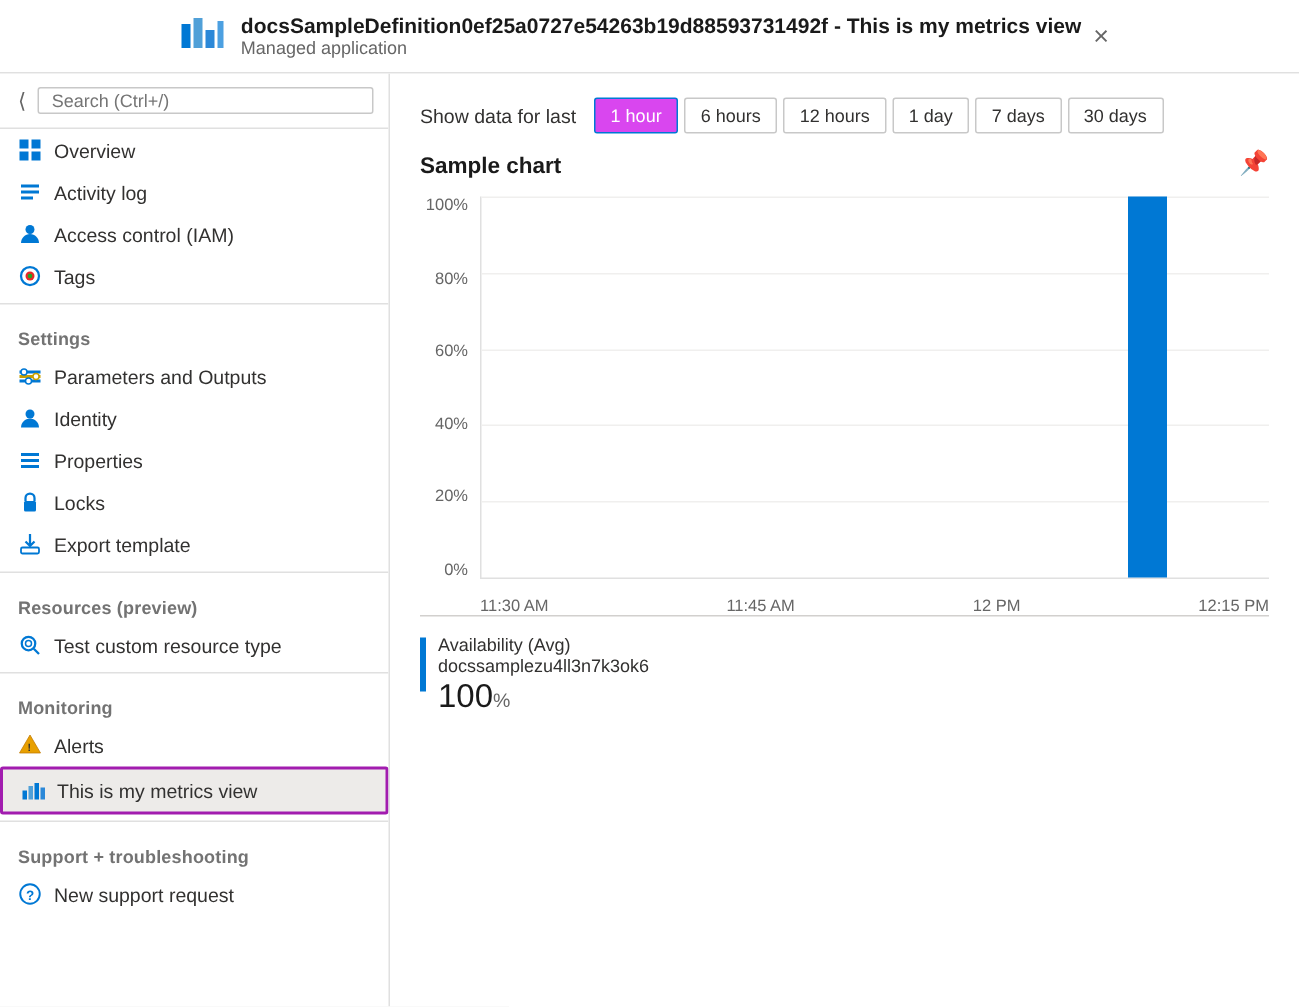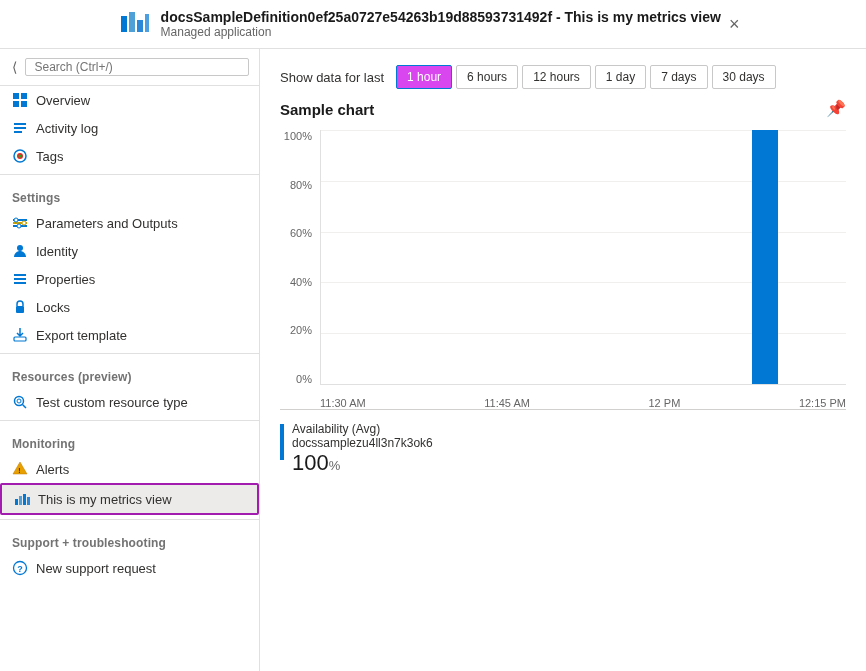--- a/index.html
+++ b/index.html
@@ -148,20 +148,29 @@
             <rect x="2" y="3" width="12" height="2" fill="#0078d4"></rect>
             <rect x="2" y="7" width="12" height="2" fill="#0078d4"></rect>
             <rect x="2" y="11" width="8" height="2" fill="#0078d4"></rect>
           </svg>
       </span>
       <span>Activity log</span>
     </div>
     <div class="sidebar-item">
       <span class="icon">
         <svg width="16" height="16" viewBox="0 0 16 16">
+            <circle cx="8" cy="5" r="3" fill="#0078d4"></circle>
+            <path d="M2 14c0-3.3 2.7-6 6-6s6 2.7 6 6" fill="#0078d4"></path>
+          </svg>
+      </span>
+      <span>Access control (IAM)</span>
+    </div>
+    <div class="sidebar-item">
+      <span class="icon">
+        <svg width="16" height="16" viewBox="0 0 16 16">
             <circle cx="8" cy="8" r="6" fill="none" stroke="#0078d4" stroke-width="1.5"></circle>
             <circle cx="8" cy="8" r="3" fill="#e52a2a"></circle>
             <circle cx="8" cy="8" r="1.5" fill="#22a822"></circle>
           </svg>
       </span>
       <span>Tags</span>
     </div>
 
     <hr class="sidebar-divider">
     <div class="sidebar-section-header">Settings</div>

